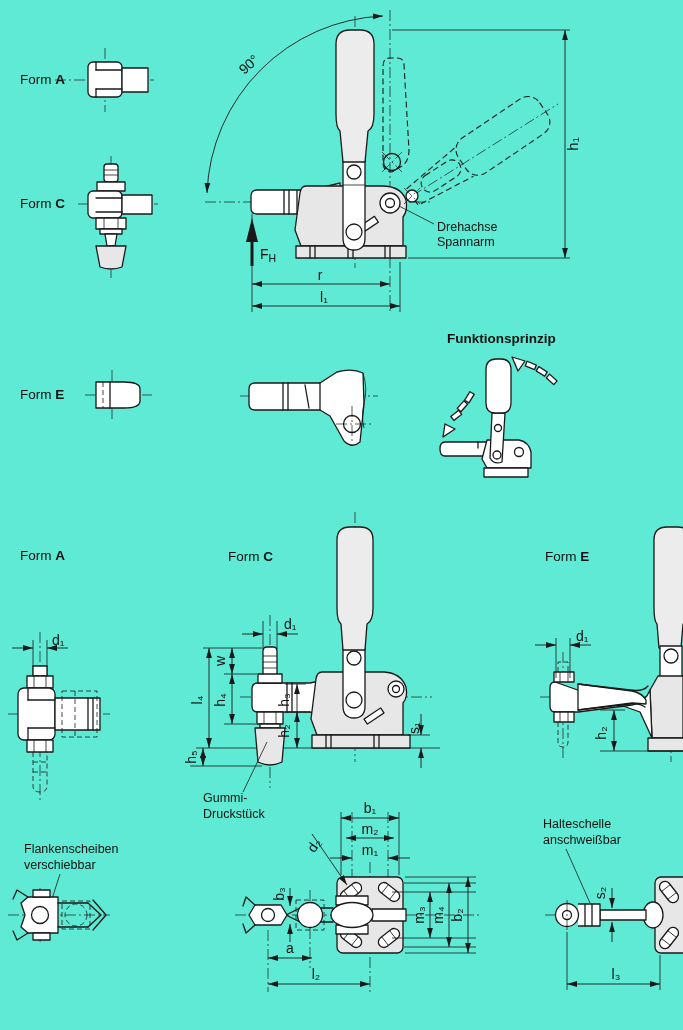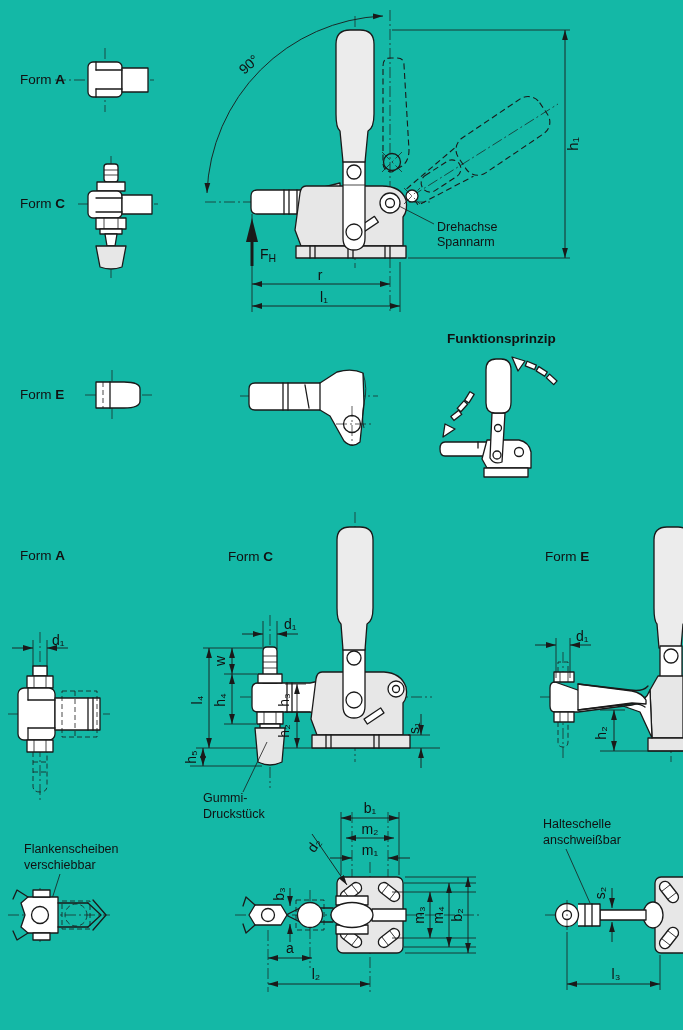--- a/index.html
+++ b/index.html
@@ -1,16 +1,16 @@
 <!DOCTYPE html>
 <html><head>
 <meta charset="utf-8">
 <style>
   html,body{margin:0;padding:0;background:#ffffff;}
-  .stage{position:relative;width:683px;height:1030px;background:#14b8a6;overflow:hidden;
+  .stage{position:relative;width:683px;height:1030px;background:#5eead4;overflow:hidden;
          font-family:"Liberation Sans","DejaVu Sans",sans-serif;}
   svg{display:block}
   
   .ol{fill:none;stroke:#1a1a1a;stroke-width:1.3;stroke-linejoin:round;stroke-linecap:round}
   .fw{fill:#ffffff;stroke:#1a1a1a;stroke-width:1.3;stroke-linejoin:round}
   .fg{fill:#ececec;stroke:#1a1a1a;stroke-width:1.3;stroke-linejoin:round}
   .fb{fill:#e7e7e7;stroke:#1a1a1a;stroke-width:1.3;stroke-linejoin:round}
   .thin{fill:none;stroke:#1a1a1a;stroke-width:0.8}
   .dim{fill:none;stroke:#1a1a1a;stroke-width:0.9}
   .cl{fill:none;stroke:#1a1a1a;stroke-width:0.7;stroke-dasharray:11 3 2 3}

